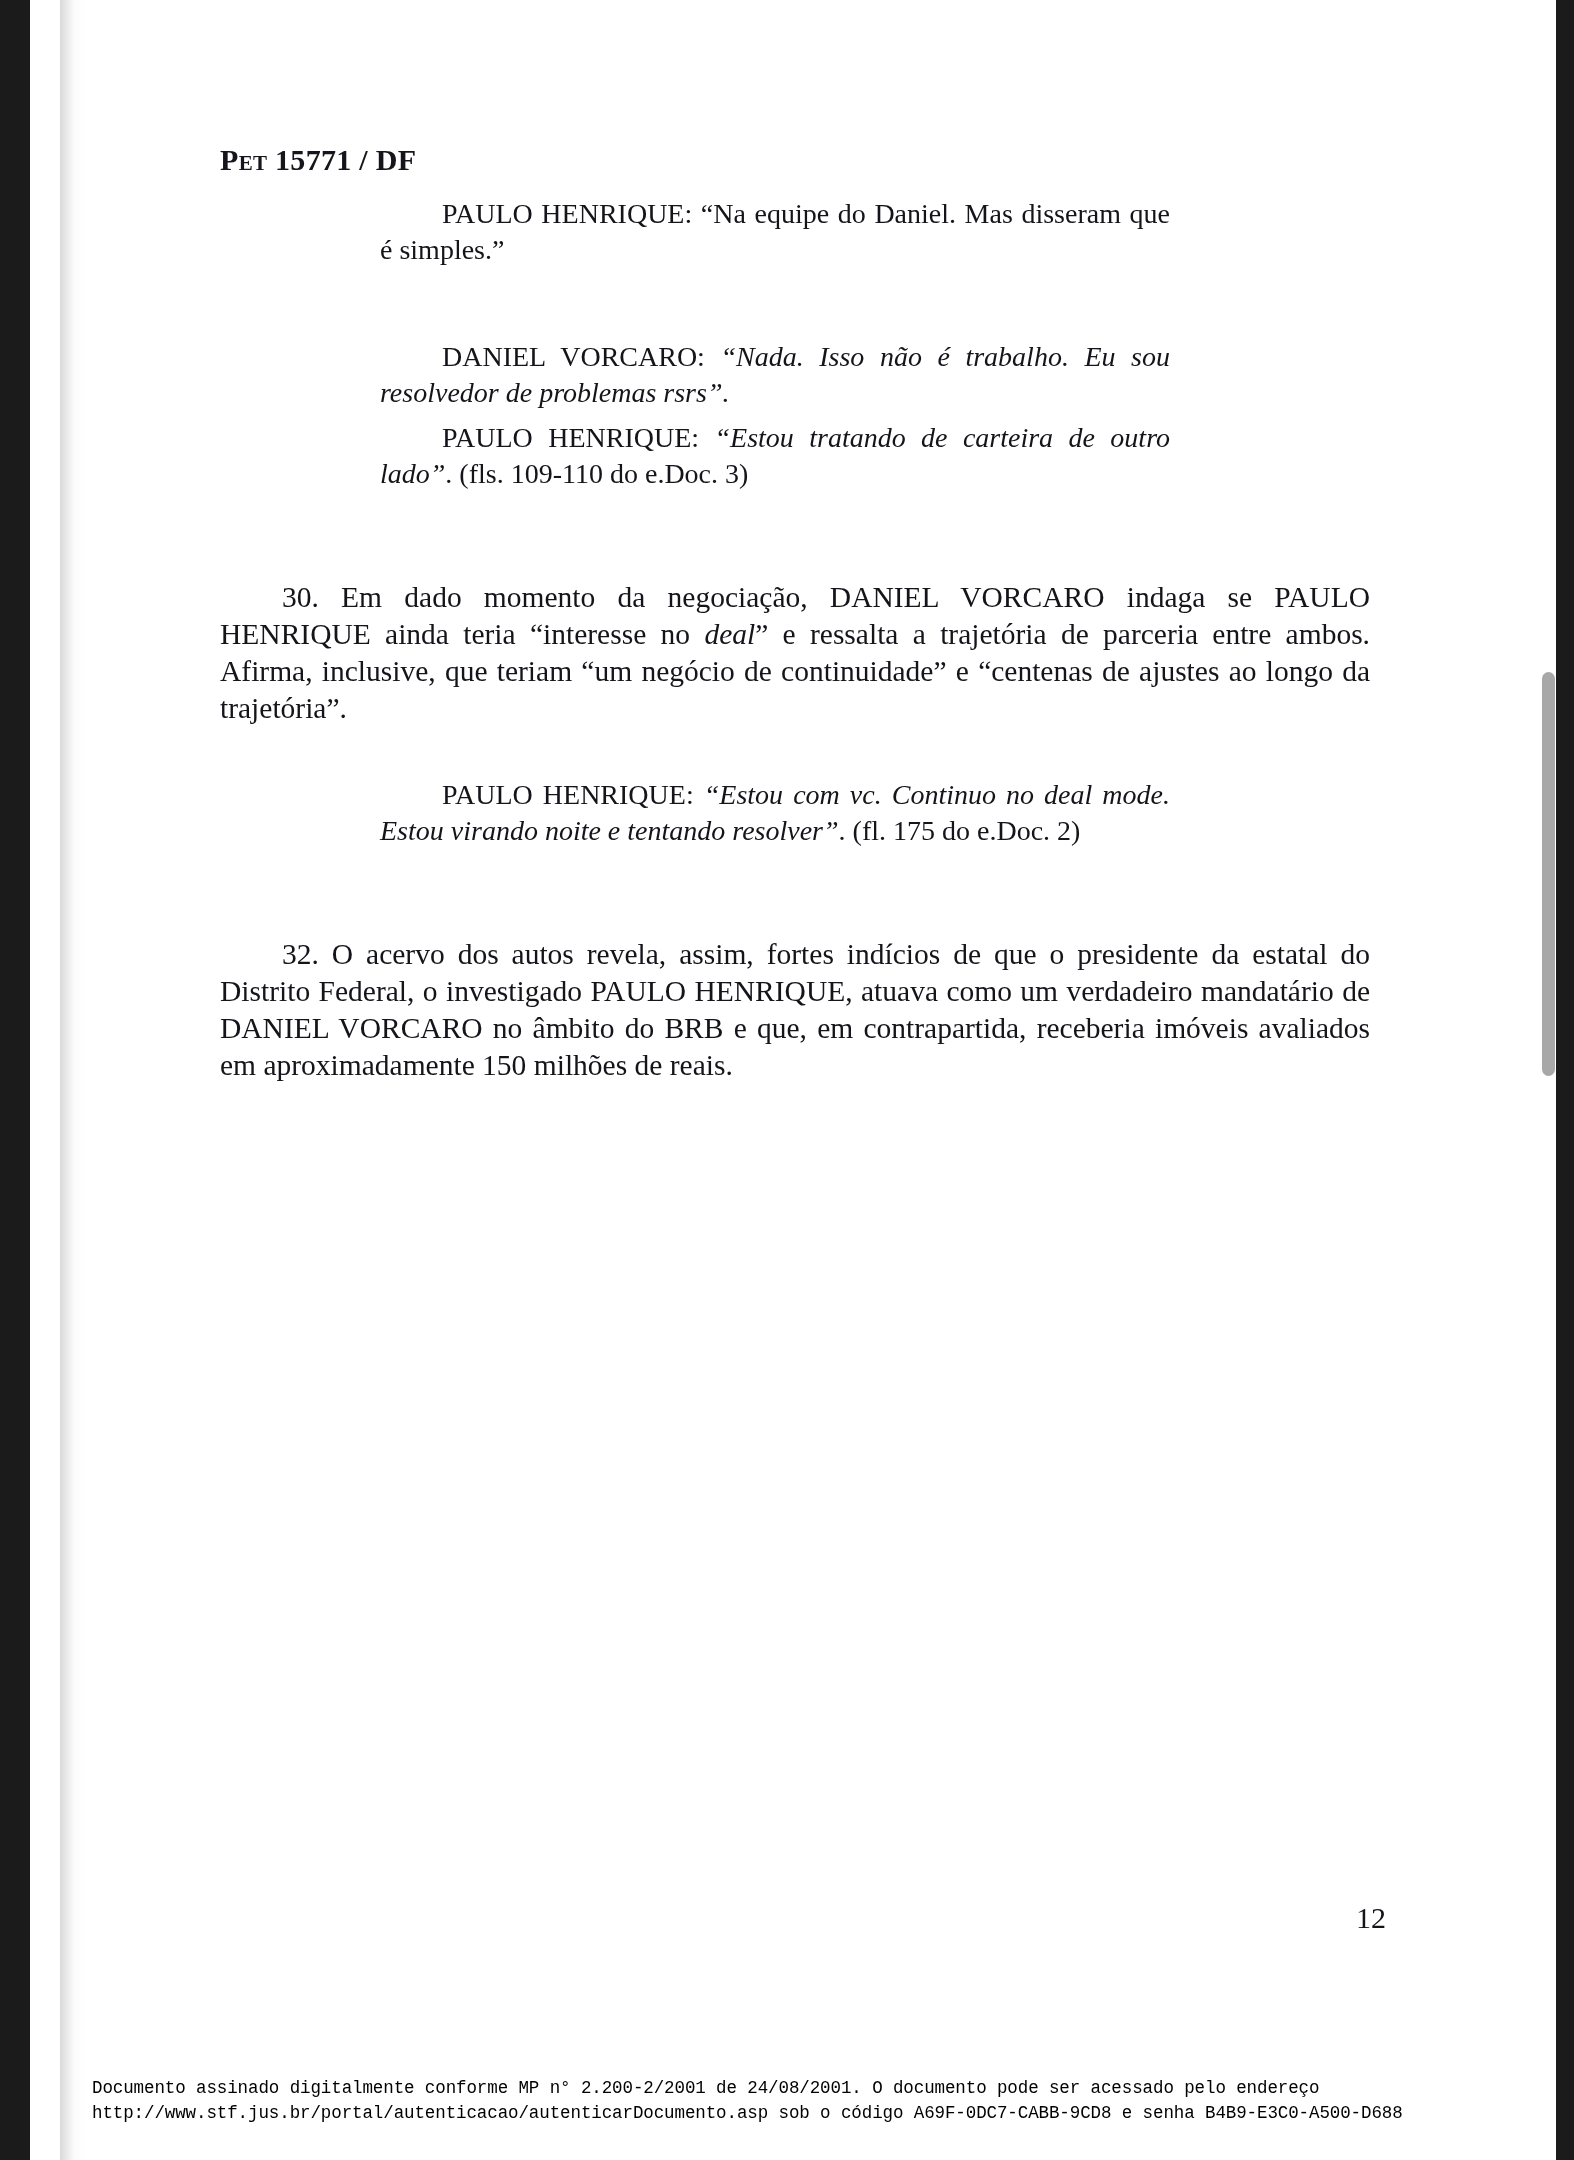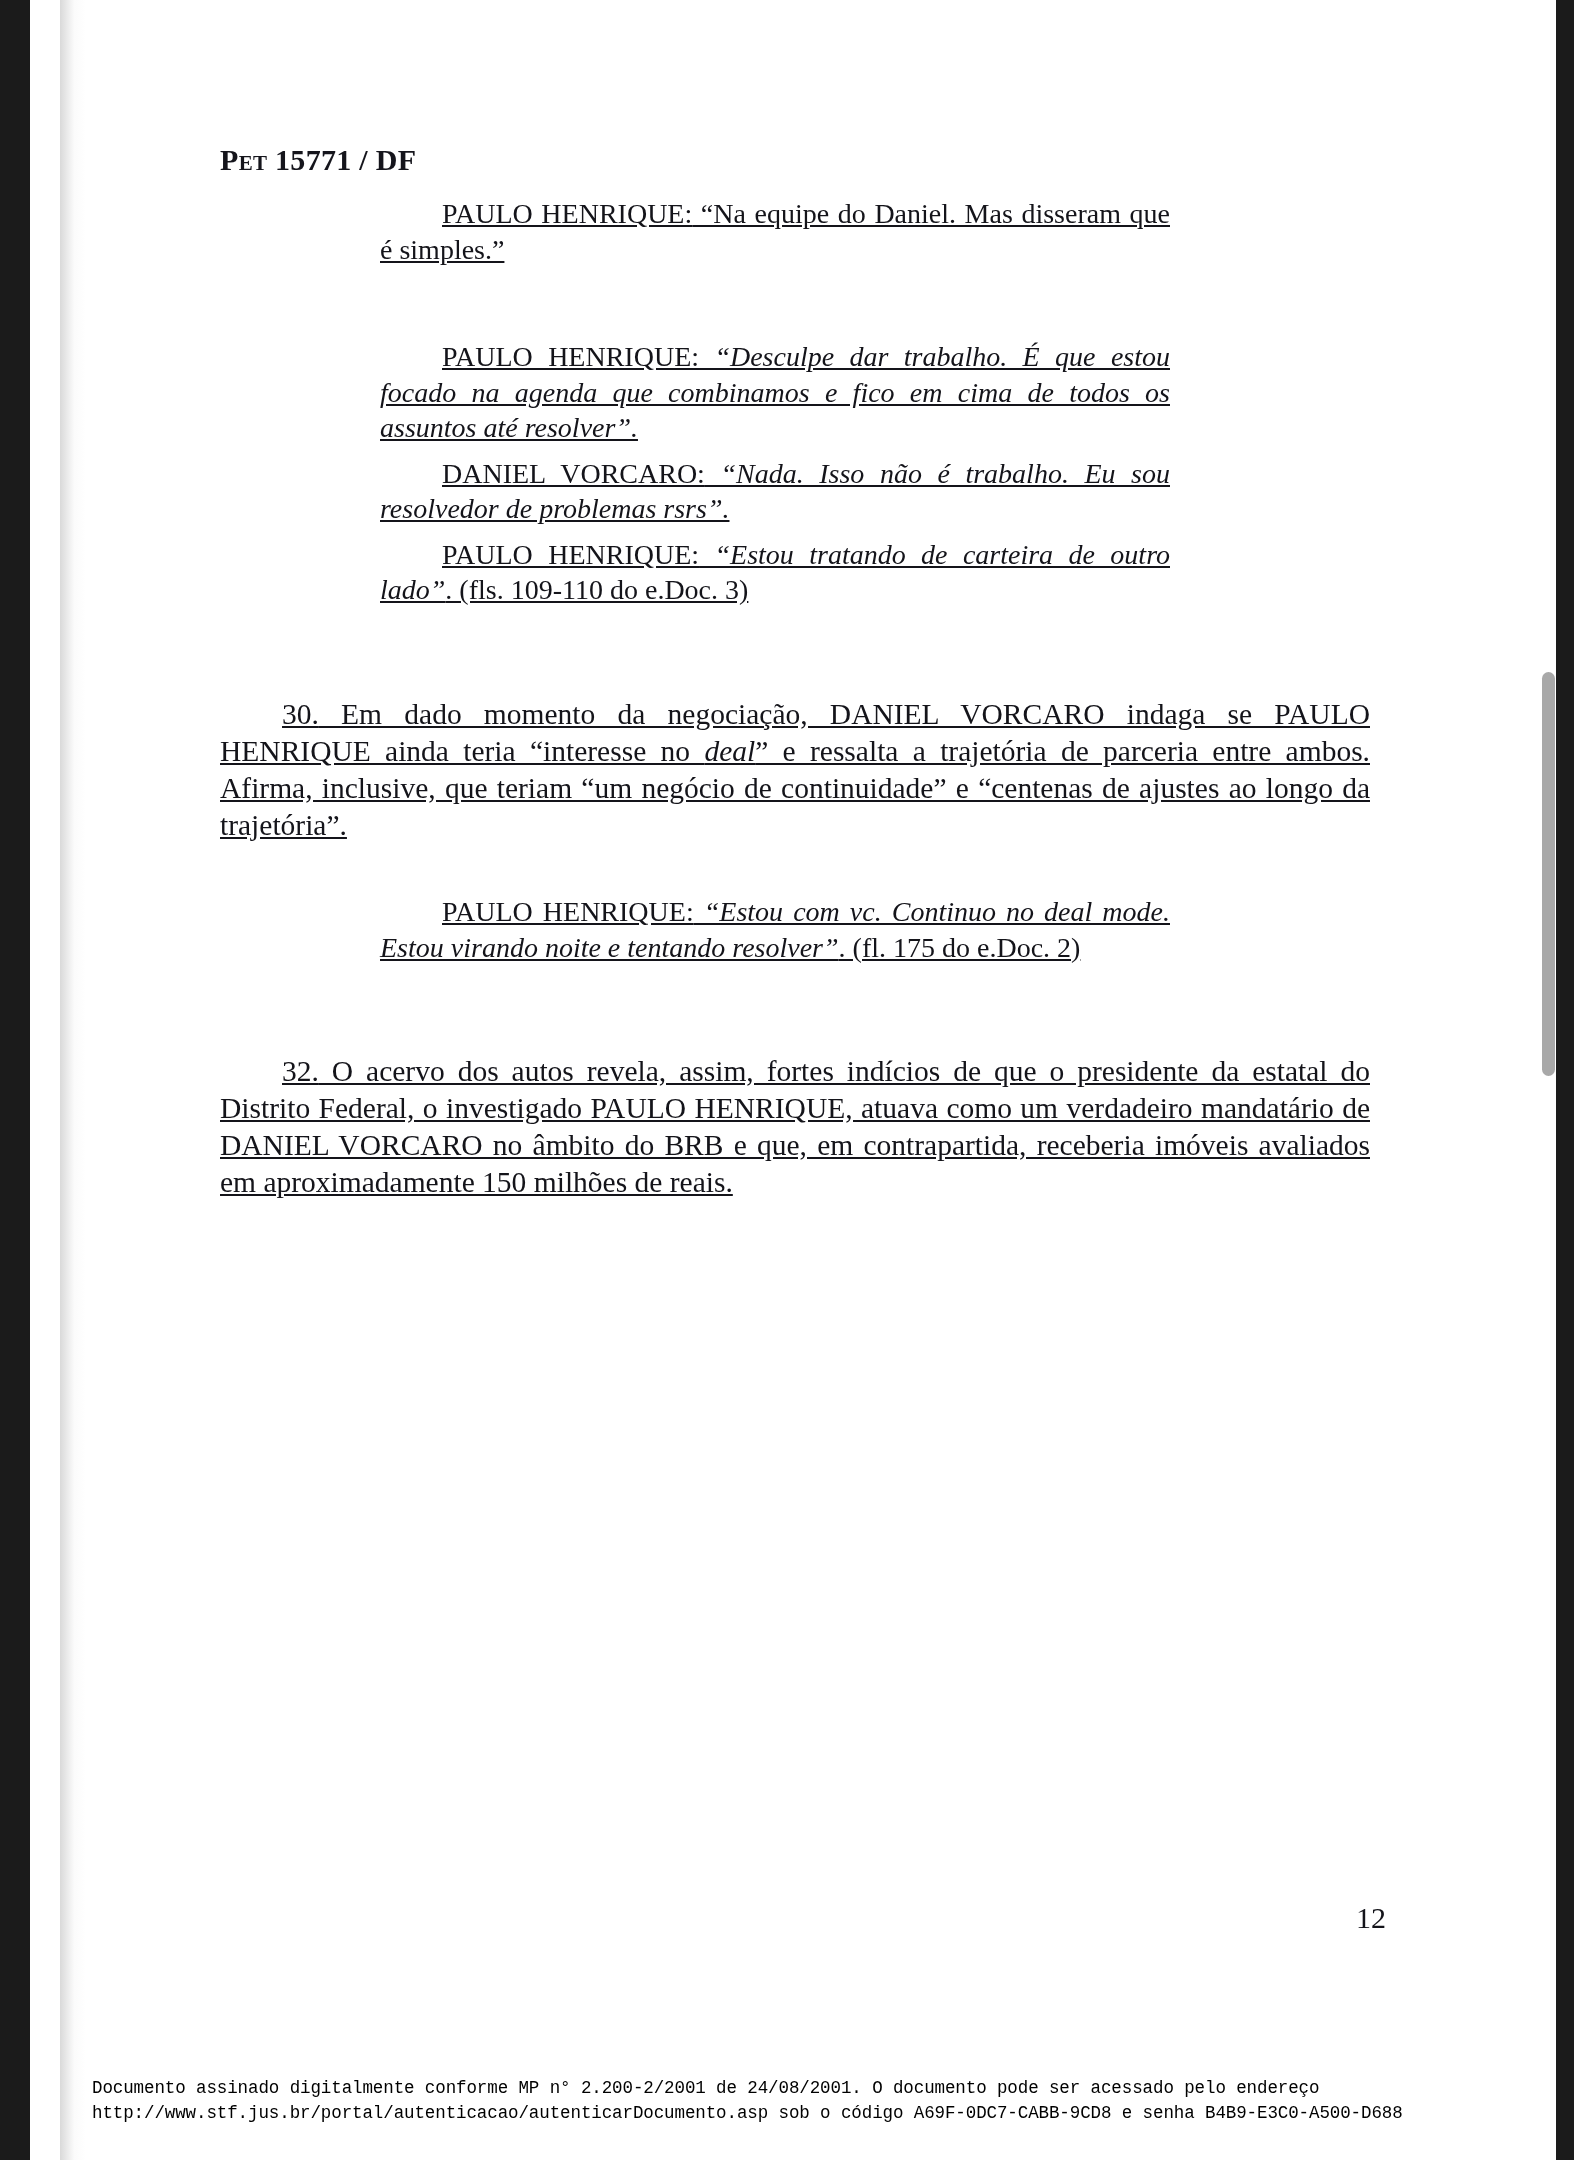--- a/index.html
+++ b/index.html
@@ -71,21 +71,20 @@
   }
 
   p {
     margin: 0;
     color: #14141a;
     font-size: 29.5px;
     line-height: 1.255;
     text-align: justify;
     text-justify: inter-word;
     font-family: "Liberation Serif", "DejaVu Serif", serif;
-    text-decoration: underline;
   }
 
   p.para {
     text-indent: 62px;
     margin-top: 34px;
   }
 
   
   p.quote {
     margin-left: 160px;
@@ -176,23 +175,20 @@
 
       <p class="quote gap-first">
         <span class="speaker">PAULO HENRIQUE:</span><span class="said-roman"> “Na equipe do Daniel. Mas disseram que é simples.”</span>
       </p>
 
       <div class="spacer-sm"></div>
 
 
       <div class="spacer-md"></div>
 
-      <p class="quote">
-        <span class="speaker">PAULO HENRIQUE:</span><span class="said"> “Desculpe dar trabalho. É que estou focado na agenda que combinamos e fico em cima  de todos os assuntos até resolver”.</span>
-      </p>
 
       <p class="quote">
         <span class="speaker">DANIEL VORCARO:</span><span class="said"> “Nada. Isso não é trabalho. Eu sou resolvedor de problemas rsrs”.</span>
       </p>
 
       <p class="quote">
         <span class="speaker">PAULO HENRIQUE:</span><span class="said"> “Estou tratando de carteira de outro lado”</span><span class="said-roman">. (fls. 109-110 do e.Doc. 3)</span>
       </p>
 
       <div class="spacer-lg"></div>

